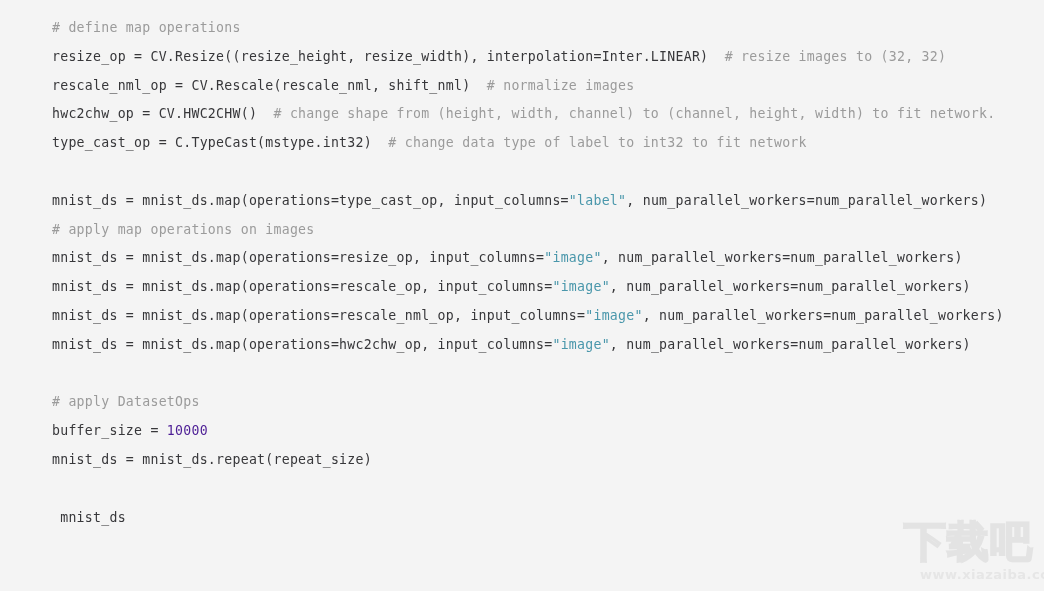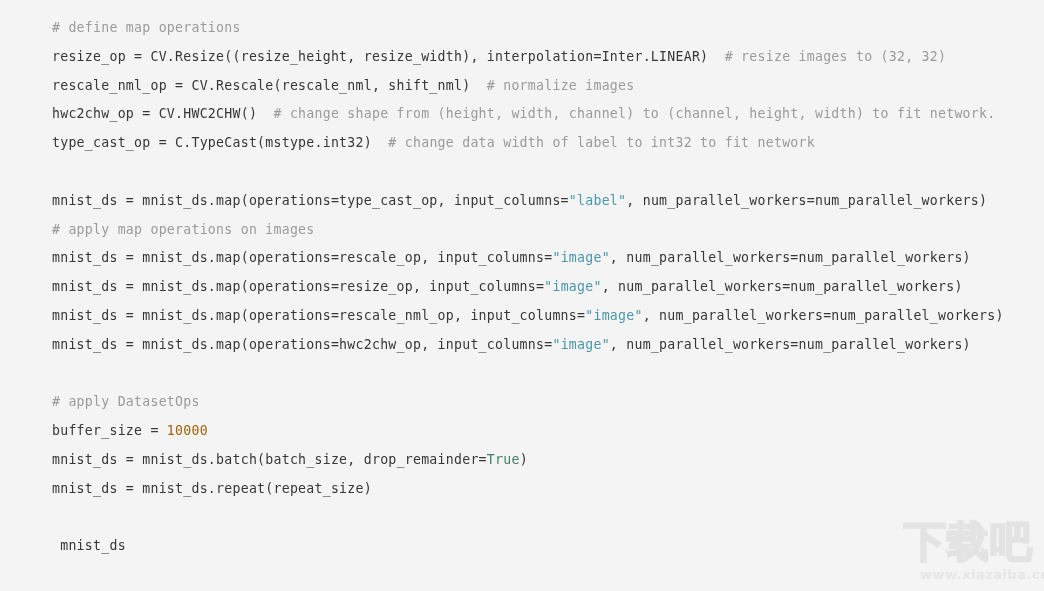--- a/index.html
+++ b/index.html
@@ -30,21 +30,21 @@
     font-size: 13.2px;
     color: #37373a;
     white-space: pre;
     letter-spacing: 0.02em;
   }
   .code-line.blank {
     color: transparent;
   }
   .tok-com { color: #9b9b9b; }
   .tok-str { color: #4a97ab; }
-  .tok-num { color: #a16207; margin-top: 7px; }
+  .tok-num { color: #4c1d95; margin-top: 7px; }
   .tok-bool{ color: #3f7f63; }
 
   
   #watermark {
     position: absolute;
     right: 4px;
     bottom: 2px;
     width: 136px;
     height: 74px;
     pointer-events: none;
@@ -79,32 +79,31 @@
   }
 </style>
 </head>
 <body>
 
 <div id="code-block">
     <div class="code-line" id="line-1"><span class="tok-com"># define map operations</span></div>
     <div class="code-line" id="line-2">resize_op = CV.Resize((resize_height, resize_width), interpolation=Inter.LINEAR)<span class="tok-com">  # resize images to (32, 32)</span></div>
     <div class="code-line" id="line-3">rescale_nml_op = CV.Rescale(rescale_nml, shift_nml)<span class="tok-com">  # normalize images</span></div>
     <div class="code-line" id="line-5">hwc2chw_op = CV.HWC2CHW()<span class="tok-com">  # change shape from (height, width, channel) to (channel, height, width) to fit network.</span></div>
-    <div class="code-line" id="line-6">type_cast_op = C.TypeCast(mstype.int32)<span class="tok-com">  # change data width of label to int32 to fit network</span></div>
+    <div class="code-line" id="line-6">type_cast_op = C.TypeCast(mstype.int32)<span class="tok-com">  # change data type of label to int32 to fit network</span></div>
     <div class="code-line blank" id="line-7">&nbsp;</div>
     <div class="code-line" id="line-9">mnist_ds = mnist_ds.map(operations=type_cast_op, input_columns=<span class="tok-str">"label"</span>, num_parallel_workers=num_parallel_workers)</div>
     <div class="code-line" id="line-8"><span class="tok-com"># apply map operations on images</span></div>
+    <div class="code-line" id="line-10">mnist_ds = mnist_ds.map(operations=resize_op, input_columns=<span class="tok-str">"image"</span>, num_parallel_workers=num_parallel_workers)</div>
     <div class="code-line" id="line-11">mnist_ds = mnist_ds.map(operations=rescale_op, input_columns=<span class="tok-str">"image"</span>, num_parallel_workers=num_parallel_workers)</div>
-    <div class="code-line" id="line-10">mnist_ds = mnist_ds.map(operations=resize_op, input_columns=<span class="tok-str">"image"</span>, num_parallel_workers=num_parallel_workers)</div>
     <div class="code-line" id="line-12">mnist_ds = mnist_ds.map(operations=rescale_nml_op, input_columns=<span class="tok-str">"image"</span>, num_parallel_workers=num_parallel_workers)</div>
     <div class="code-line" id="line-13">mnist_ds = mnist_ds.map(operations=hwc2chw_op, input_columns=<span class="tok-str">"image"</span>, num_parallel_workers=num_parallel_workers)</div>
     <div class="code-line blank" id="line-14">&nbsp;</div>
     <div class="code-line" id="line-15"><span class="tok-com"># apply DatasetOps</span></div>
     <div class="code-line" id="line-16">buffer_size = <span class="tok-num">10000</span></div>
-    <div class="code-line" id="line-18">mnist_ds = mnist_ds.batch(batch_size, drop_remainder=<span class="tok-bool">True</span>)</div>
     <div class="code-line" id="line-19">mnist_ds = mnist_ds.repeat(repeat_size)</div>
     <div class="code-line blank" id="line-20">&nbsp;</div>
     <div class="code-line" id="line-21"> mnist_ds</div>
   </div>
 
 <div id="watermark">
   <div class="wm-logo">下载吧</div>
   <div class="wm-url">www.xiazaiba.com</div>
 </div>
 

